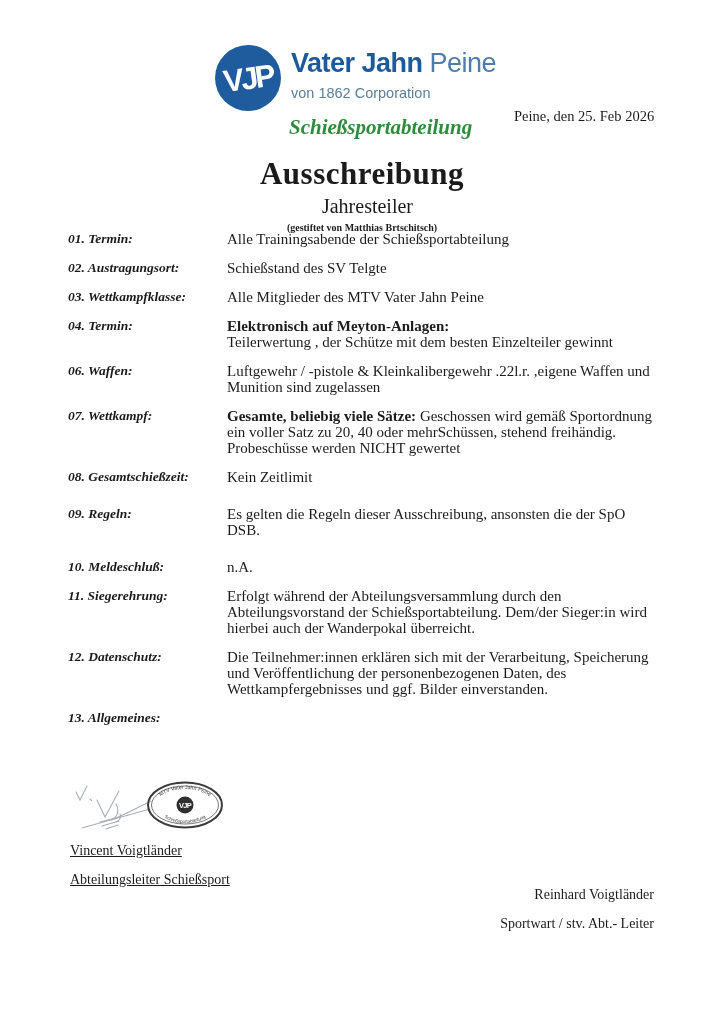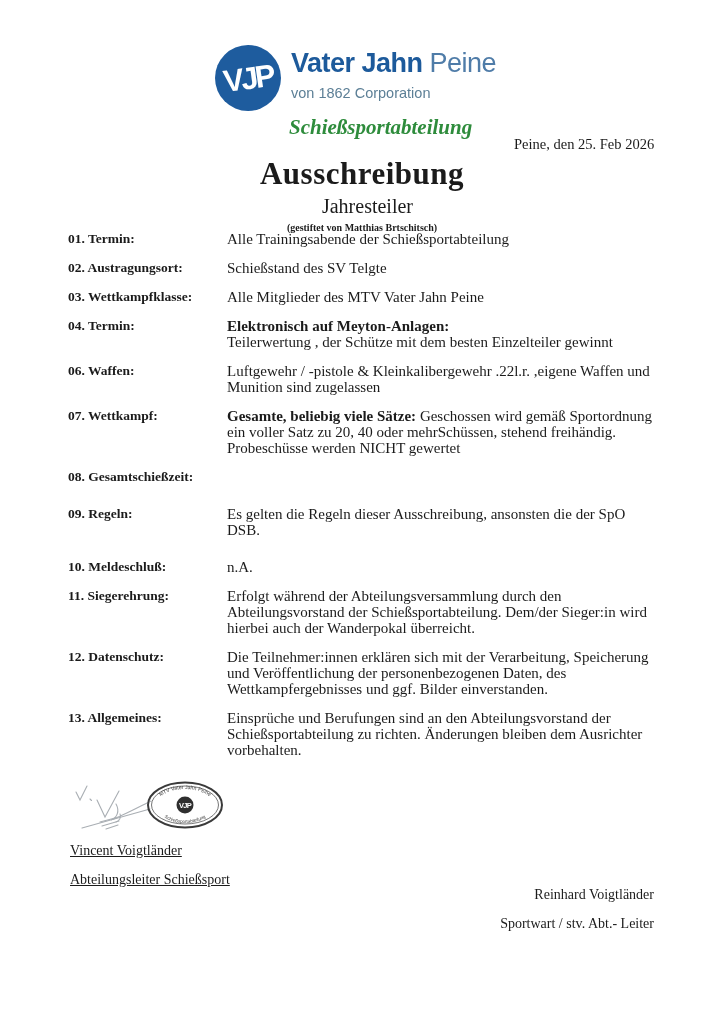--- a/index.html
+++ b/index.html
@@ -11,31 +11,31 @@
   .logo-badge{position:absolute;left:214px;top:44px;width:68px;height:68px;}
   .brand-block{position:absolute;left:291px;top:48px;font-family:"Liberation Sans",sans-serif;}
   .brand-line{font-size:27px;font-weight:bold;letter-spacing:-0.5px;white-space:nowrap;}
   .brand-bold{color:#1d5a9b;}
   .brand-light{color:#4f7ca8;font-weight:normal;}
   .brand-sub{font-size:14.5px;color:#5c7f96;margin-top:6px;font-weight:normal;}
   .dept-line{
     position:absolute;left:289px;top:115px;font-size:21px;font-weight:bold;font-style:italic;
     color:#2e8c3c;font-family:"Liberation Serif",serif;white-space:nowrap;
   }
-  .date-line{position:absolute;left:514px;top:136px;font-size:14.5px;white-space:nowrap;}
+  .date-line{position:absolute;left:514px;top:108px;font-size:14.5px;white-space:nowrap;}
   
   .title-wrap{position:absolute;left:0;top:157px;width:724px;text-align:center;}
   .title-main{font-size:31px;font-weight:bold;letter-spacing:0.5px;line-height:34px;}
   .title-sub{font-size:20px;font-weight:normal;line-height:30px;padding-left:11px;}
   .title-note{font-size:10px;font-weight:bold;line-height:11px;margin-top:1px;}
   
   .items{position:absolute;left:68px;top:231px;width:588px;}
   .item-row{display:flex;margin-bottom:13px;}
   .item-label{
-    flex:0 0 159px;font-weight:bold;
+    flex:0 0 159px;font-weight:bold;font-style:italic;
     font-size:13.5px;line-height:16px;white-space:nowrap;
   }
   .item-value{flex:1;font-size:15px;line-height:16px;}
   .item-value b.lead{font-weight:bold;}
   .item-row.stacked b.lead{display:block;}
   .item-row.gap-lg{margin-bottom:21px;}
   
   .sig-scribble{position:absolute;left:70px;top:778px;width:92px;height:58px;}
   .stamp{position:absolute;left:146px;top:781px;width:78px;height:48px;}
   .sign-left{position:absolute;left:70px;top:843px;font-size:14px;text-decoration:underline;}
@@ -95,20 +95,21 @@
       <span class="item-value"><b class="lead"></b><span>Luftgewehr / -pistole &amp; Kleinkalibergewehr .22l.r. ,eigene Waffen und Munition sind zugelassen</span></span>
     </div>
 
     <div class="item-row">
       <span class="item-label"><span>07.</span> <span>Wettkampf:</span></span>
       <span class="item-value"><b class="lead">Gesamte, beliebig viele Sätze:</b><span> Geschossen wird gemäß Sportordnung ein voller Satz zu 20, 40 oder mehrSchüssen, stehend freihändig. Probeschüsse werden NICHT gewertet</span></span>
     </div>
 
     <div class="item-row gap-lg">
       <span class="item-label"><span>08.</span> <span>Gesamtschießzeit:</span></span>
+      <span class="item-value"><b class="lead"></b><span>Kein Zeitlimit</span></span>
     </div>
 
     <div class="item-row gap-lg">
       <span class="item-label"><span>09.</span> <span>Regeln:</span></span>
       <span class="item-value"><b class="lead"></b><span>Es gelten die Regeln dieser Ausschreibung, ansonsten die der SpO DSB.</span></span>
     </div>
 
     <div class="item-row">
       <span class="item-label"><span>10.</span> <span>Meldeschluß:</span></span>
       <span class="item-value"><b class="lead"></b><span>n.A.</span></span>
@@ -119,21 +120,20 @@
       <span class="item-value"><b class="lead"></b><span>Erfolgt während der Abteilungsversammlung durch den Abteilungsvorstand der Schießsportabteilung. Dem/der Sieger:in wird hierbei auch der Wanderpokal überreicht.</span></span>
     </div>
 
     <div class="item-row">
       <span class="item-label"><span>12.</span> <span>Datenschutz:</span></span>
       <span class="item-value"><b class="lead"></b><span>Die Teilnehmer:innen erklären sich mit der Verarbeitung, Speicherung und Veröffentlichung der personenbezogenen Daten, des Wettkampfergebnisses und ggf. Bilder einverstanden.</span></span>
     </div>
 
     <div class="item-row">
       <span class="item-label"><span>13.</span> <span>Allgemeines:</span></span>
-      <span class="item-value"><b class="lead"></b><span>Einsprüche und Berufungen sind an den Abteilungsvorstand der Schießsportabteilung zu richten. Änderungen bleiben dem Ausrichter vorbehalten.</span></span>
     </div>
 
   </div>
 
   <svg class="sig-scribble" viewBox="0 0 92 58">
     <g stroke="#9aa0a6" stroke-width="1.1" fill="none" stroke-linecap="round" opacity="0.85">
       <path d="M6,14 l4,8 l7,-14"></path>
       <path d="M20,21 l1.5,1.5"></path>
       <path d="M27,22 l8,17 l14,-26"></path>
       <path d="M46,26 c4,7 1,14 -5,16 c9,-3 26,-12 40,-19"></path>

